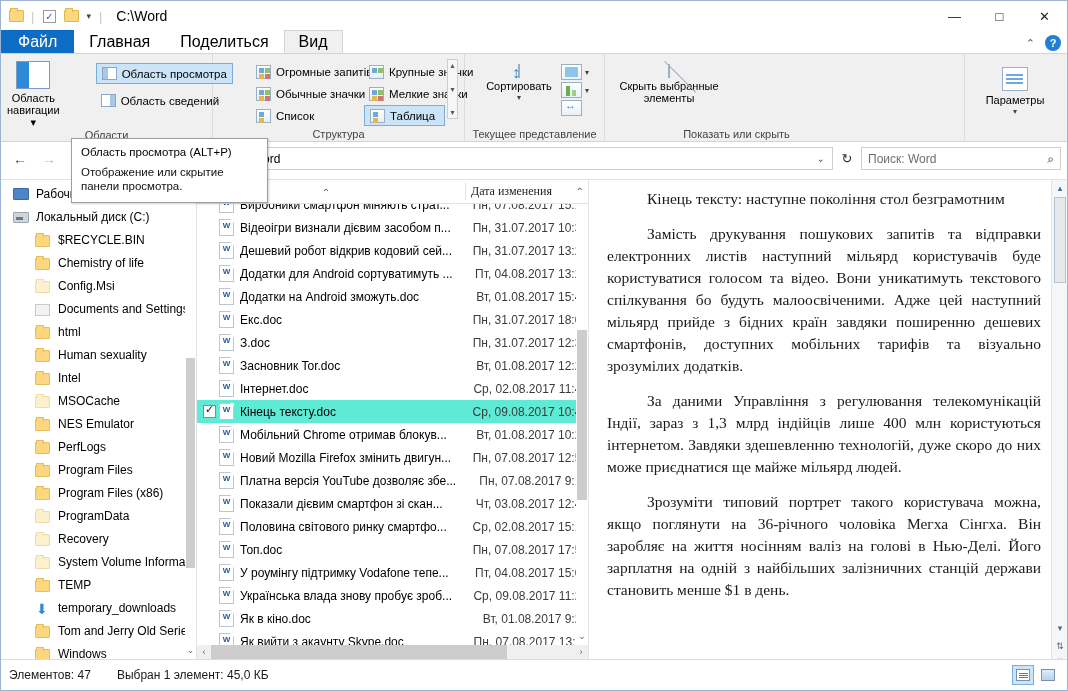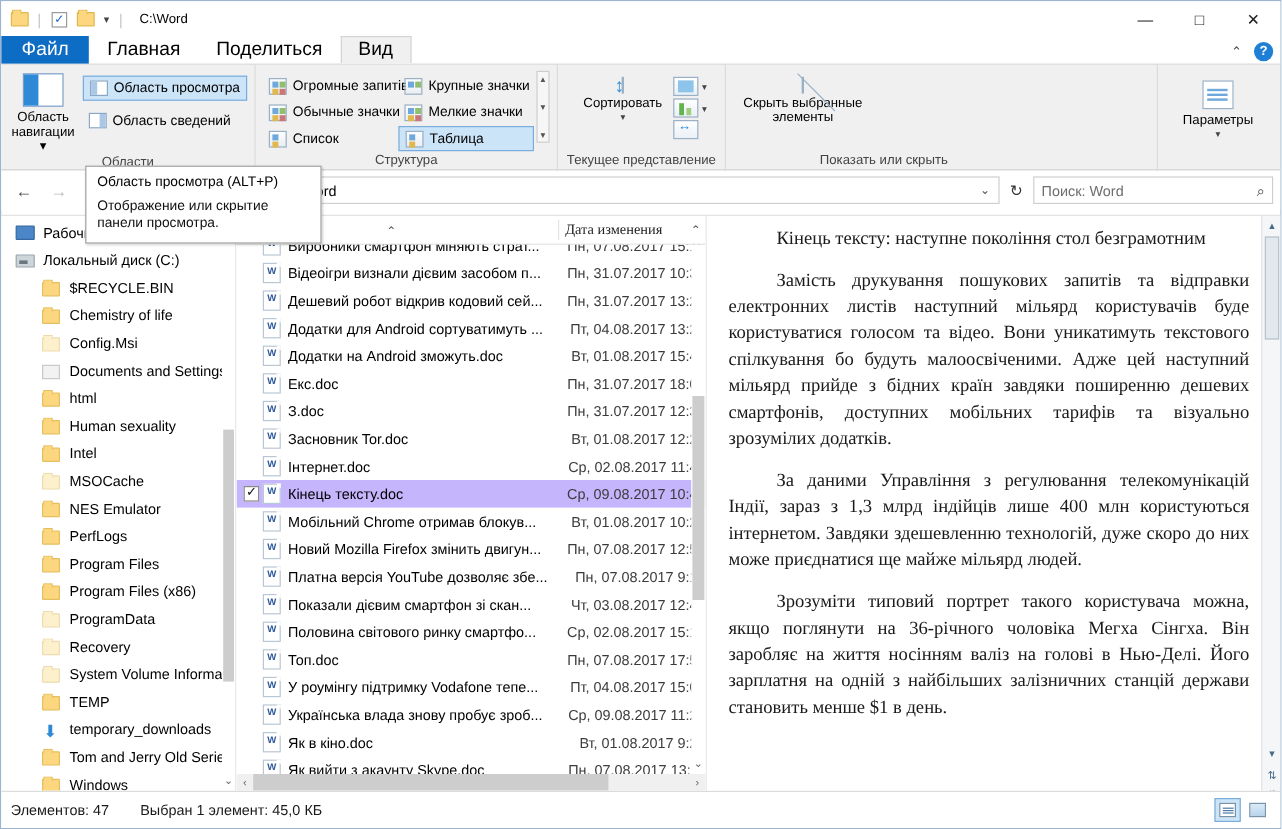--- a/index.html
+++ b/index.html
@@ -49,21 +49,21 @@
   }
   .qat-sep { color: #c8c8c8; font-size: 13px; padding: 0 2px; }
   .check-box-ico {
     width: 13px; height: 13px;
     border: 1px solid #9a9a9a; background: #fff;
     font-size: 10px; line-height: 11px; text-align: center; color: #1b6ac9;
   }
   .qat-caret { font-size: 9px; color: #444; padding: 0 2px; }
   .title-text {
     margin-left: 8px;
-    font-size: 11px;
+    font-size: 14px;
     color: #000;
   }
   .wincontrols {
     position: absolute; right: 0; top: 0;
     display: flex; height: 30px;
   }
   .wincontrols div {
     width: 45px; height: 30px;
     display: flex; align-items: center; justify-content: center;
     font-size: 13px; color: #222;
@@ -143,21 +143,21 @@
     width: 34px; height: 28px; border: 1px solid #7a9cc6; background: #fff;
     display: block; position: relative;
   }
   .navpane-ico:before {
     content: ""; position: absolute; left: 0; top: 0;
     width: 12px; height: 26px; background: #2e8ad6;
   }
   .smallbtn {
     display: flex; align-items: center; gap: 5px;
     height: 21px; padding: 0 5px;
-    font-size: 11.5px; color: #000; white-space: nowrap;
+    font-size: 11.5px; color: #000; white-space: nowrap; margin-left: 32px;
   }
   .smallbtn.sel {
     background: #cce4f7;
     border: 1px solid #7aaddc;
   }
   .pane-ico {
     width: 15px; height: 13px; border: 1px solid #8aa7c6; background: #fff;
     position: relative; flex: none;
   }
   .pane-ico:before {
@@ -372,21 +372,21 @@
   .colheader .hsep {
     position:absolute; top:3px; bottom:3px; width:1px; background:#e4e4e4;
   }
   .rows { position: absolute; top: 24px; left: 0; right: 0; bottom: 14px; overflow: hidden; }
   .frow {
     height: 23px;
     display: flex; align-items: center;
     font-size: 12px;
     padding-left: 6px;
   }
-  .frow.sel { background: #c4b5fd; }
+  .frow.sel { background: #5eead4; }
   .fcheck {
     width: 13px; height: 13px; border: 1px solid #8a8a8a; background: #fff;
     margin-right: 3px; flex: none; position: relative;
   }
   .fcheck:after { content:"✓"; position:absolute; left:1px; top:-3px; font-size:11px; color:#111; }
   .fcheck.hidden { visibility: hidden; }
   .wicon {
     width: 15px; height: 17px; flex: none; margin-right: 6px;
     background: #fff; border: 1px solid #b9c6d4;
     position: relative;

